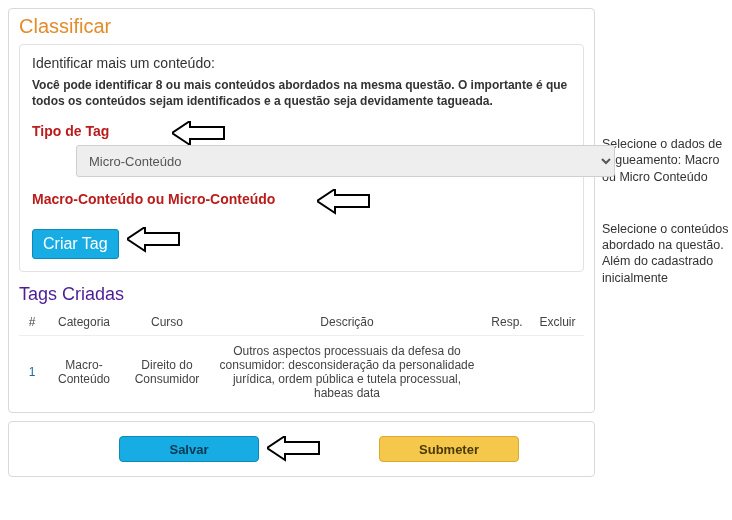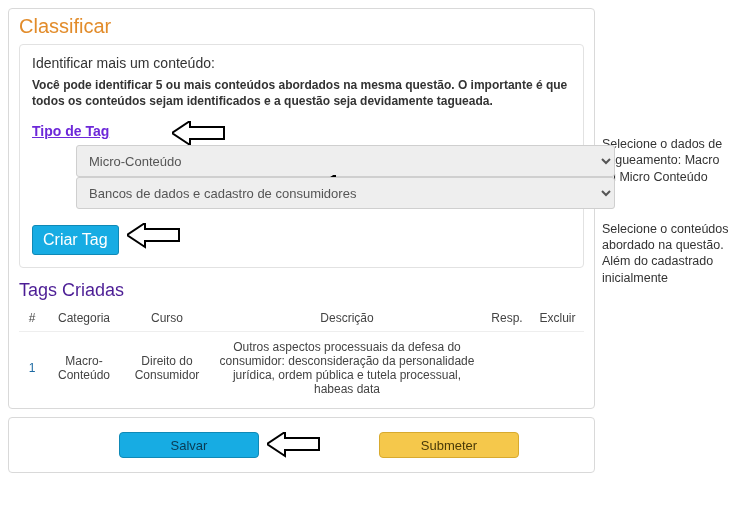--- a/index.html
+++ b/index.html
@@ -42,26 +42,25 @@
     color:#333;
   }
   .sub-desc{
     font-size:12px;
     color:#333;
     font-weight:700;
     line-height:1.35;
     margin-bottom:14px;
   }
   .form-label{
-    color:#6d28d9;
+    color:#b91c1c;
     font-weight:700;
     font-size:14px;
     margin:14px 0 6px 0;
     position:relative;
-    text-decoration:underline;
   }
   .select-wrap{
     position:relative;
     width:100%;
     padding-left:44px;
   }
   select{
     width:100%;
     height:32px;
     background:#eeeeee;
@@ -118,21 +117,21 @@
     display:flex;
     gap:120px;
     justify-content:flex-start;
     padding-left:110px;
   }
   .btn{
     width:140px;
     height:26px;
     border-radius:4px;
     font-size:13px;
-    font-weight:400;
+    font-weight:700;
     cursor:pointer;
     border:1px solid;
     text-align:center;
   }
   .btn-save{
     background:#17ace3;
     border-color:#0f89b6;
     color:#0a3a52;
   }
   .btn-submit{
@@ -165,46 +164,42 @@
 </svg>
 
 <div class="stage">
   <div class="main-col">
 
     <div class="panel">
       <div class="panel-title">Classificar</div>
 
       <div class="sub-panel">
         <div class="sub-title">Identificar mais um conteúdo:</div>
-        <div class="sub-desc">Você pode identificar 5 ou mais conteúdos abordados na mesma questão. O importante é que todos os conteúdos sejam identificados e a questão seja devidamente tagueada.</div>
+        <div class="sub-desc">Você pode identificar 8 ou mais conteúdos abordados na mesma questão. O importante é que todos os conteúdos sejam identificados e a questão seja devidamente tagueada.</div>
 
         <div class="row">
           <div class="form-label">Tipo de Tag</div>
           <div class="arrow" style="left:140px;top:-2px">
             <svg width="55" height="26">
                 <use href="#arr"></use>
               </svg>
           </div>
           <div class="select-wrap">
             <select>
               <option>Micro-Conteúdo</option>
             </select>
           </div>
         </div>
 
         <div class="row">
+          <div class="form-label">Macro-Conteúdo ou Micro-Conteúdo</div>
           <div class="arrow" style="left:285px;top:-2px">
             <svg width="55" height="26">
                 <use href="#arr"></use>
               </svg>
-          </div>
-          <div class="select-wrap">
-            <select>
-              <option>Bancos de dados e cadastro de consumidores</option>
-            </select>
           </div>
         </div>
 
         <div class="row">
           <button class="criar-btn">Criar Tag</button>
           <div class="arrow" style="left:95px;top:14px">
             <svg width="55" height="26">
                 <use href="#arr"></use>
               </svg>
           </div>

